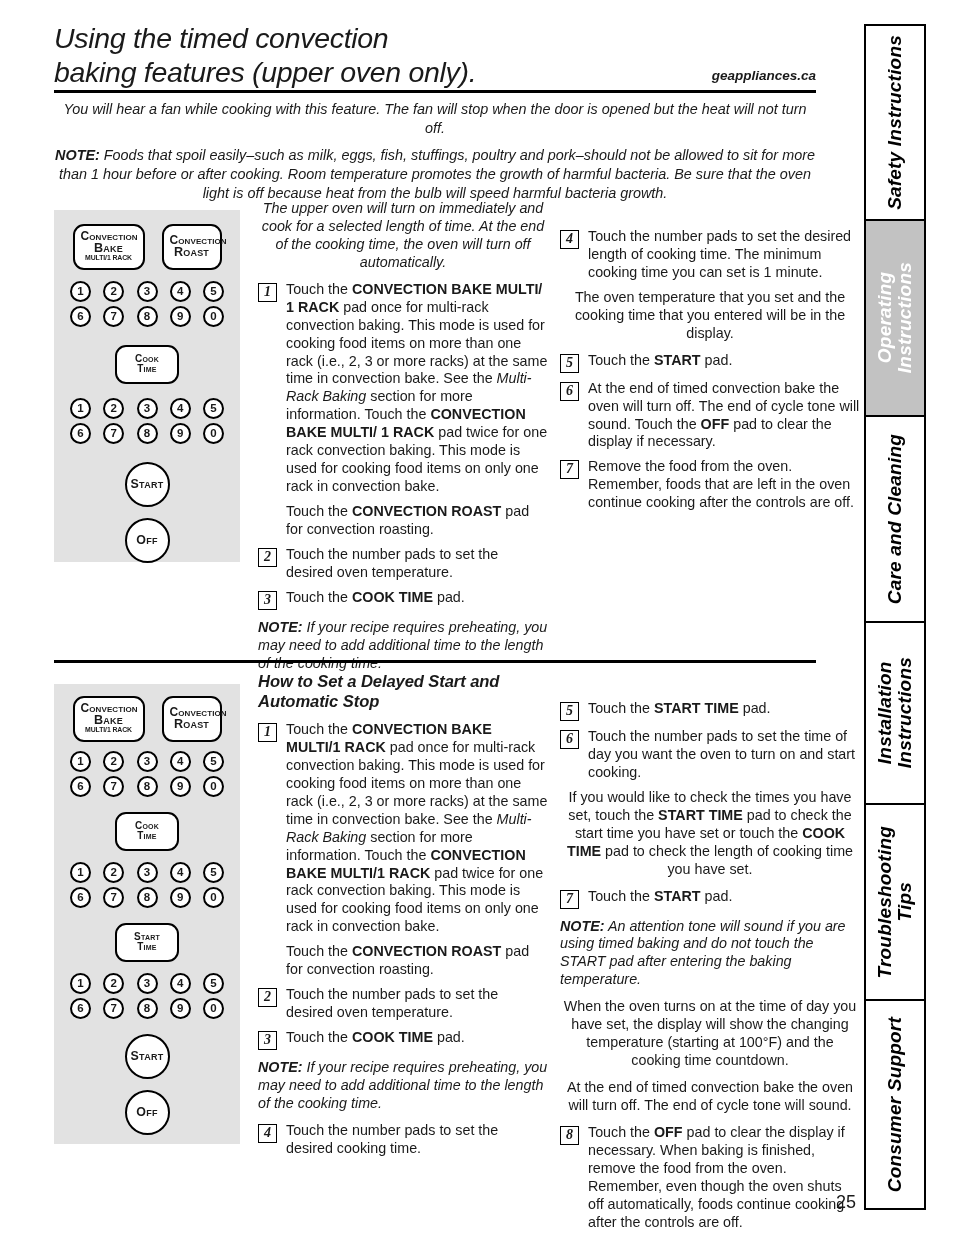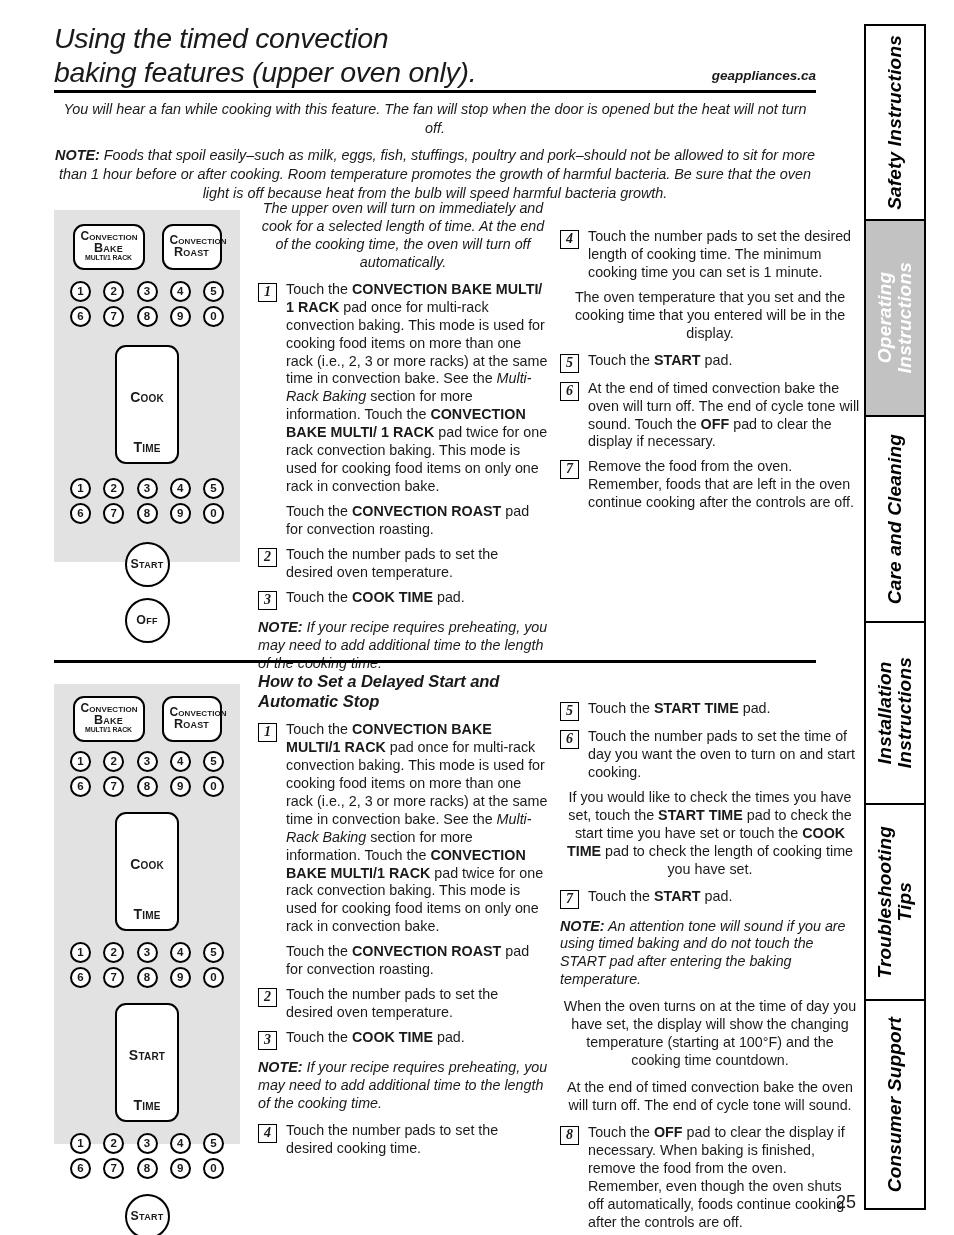--- a/index.html
+++ b/index.html
@@ -104,21 +104,21 @@
     border: 2.4px solid #000; border-radius: 11px;
     background: #fff; text-align: center;
     padding: 4px 6px 5px 6px;
     line-height: 1.0;
   }
   .pad .l1 { font-size: 12px; font-weight: bold; font-variant: small-caps; letter-spacing: .1px; }
   .pad .l2 { font-size: 12.6px; font-weight: bold; font-variant: small-caps; letter-spacing: .2px; }
   .pad .l3 { font-size: 6.9px; font-weight: bold; letter-spacing: -0.1px; }
   .pad.wide { width: 72px; }
   .pad.ctr { width: 64px; margin: 0 auto; }
-  .pad.ctr .l2 { font-size: 14px; margin-top: 36px; }
+  .pad.ctr .l2 { font-size: 10px; }
 
   .keys { display: flex; justify-content: space-between; padding: 0 6px; margin-bottom: 4px; }
   .key {
     width: 21px; height: 21px; border-radius: 50%;
     border: 2.2px solid #000; background: #fff;
     font-size: 11.5px; font-weight: bold;
     display: flex; align-items: center; justify-content: center;
     font-family: "Liberation Sans", sans-serif;
   }
   .round {

